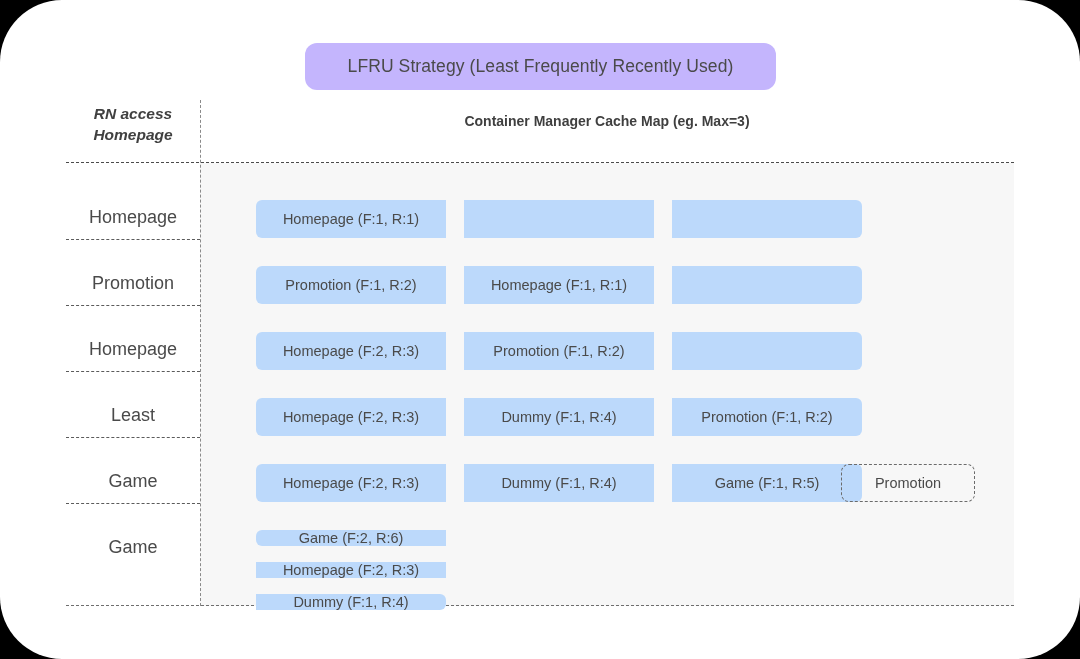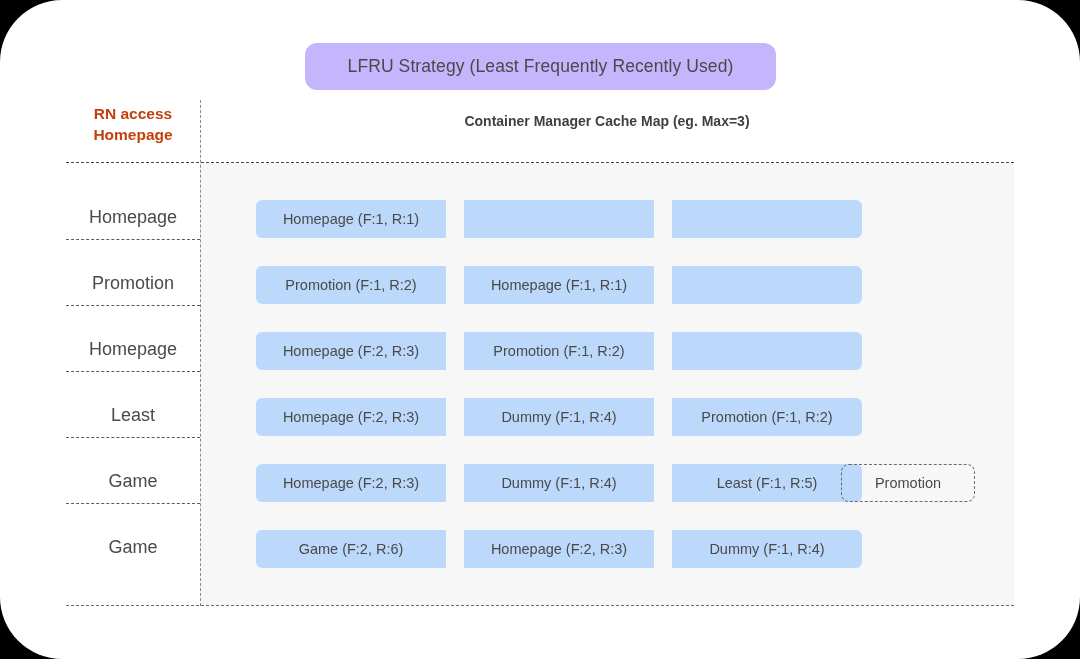--- a/index.html
+++ b/index.html
@@ -44,22 +44,23 @@
 
   
   .col-head-left {
     position: absolute;
     left: 66px;
     top: 103px;
     width: 134px;
     text-align: center;
     font-size: 15.5px;
     font-weight: bold;
-    color: #c2410c;
+    color: #404040;
     line-height: 21px;
+    font-style: italic;
   }
   .col-head-right {
     position: absolute;
     left: 200px;
     top: 113px;
     width: 814px;
     text-align: center;
     font-size: 14px;
     font-weight: bold;
     color: #3f3f3f;
@@ -206,25 +207,25 @@
       <div class="cache-row" style="top: 398px;">
         <div class="cell first">Homepage (F:2, R:3)</div>
         <div class="cell">Dummy (F:1, R:4)</div>
         <div class="cell last">Promotion (F:1, R:2)</div>
       </div>
       <div class="row-sep" style="top: 437px;"></div>
       <div class="seq-label" style="top: 471px;">Game</div>
       <div class="cache-row" style="top: 464px;">
         <div class="cell first">Homepage (F:2, R:3)</div>
         <div class="cell">Dummy (F:1, R:4)</div>
-        <div class="cell last">Least (F:1, R:5)</div>
+        <div class="cell last">Game (F:1, R:5)</div>
       </div>
       <div class="evicted" style="top: 464px; left: 841px;">Promotion</div>
       <div class="row-sep" style="top: 503px;"></div>
       <div class="seq-label" style="top: 537px;">Game</div>
-      <div class="cache-row" style="top: 530px;">
+      <div class="cache-row" style="top: 530px; flex-direction: column;">
         <div class="cell first">Game (F:2, R:6)</div>
         <div class="cell">Homepage (F:2, R:3)</div>
         <div class="cell last">Dummy (F:1, R:4)</div>
       </div>
     </div>
 
 </div>
 
 </body></html>

